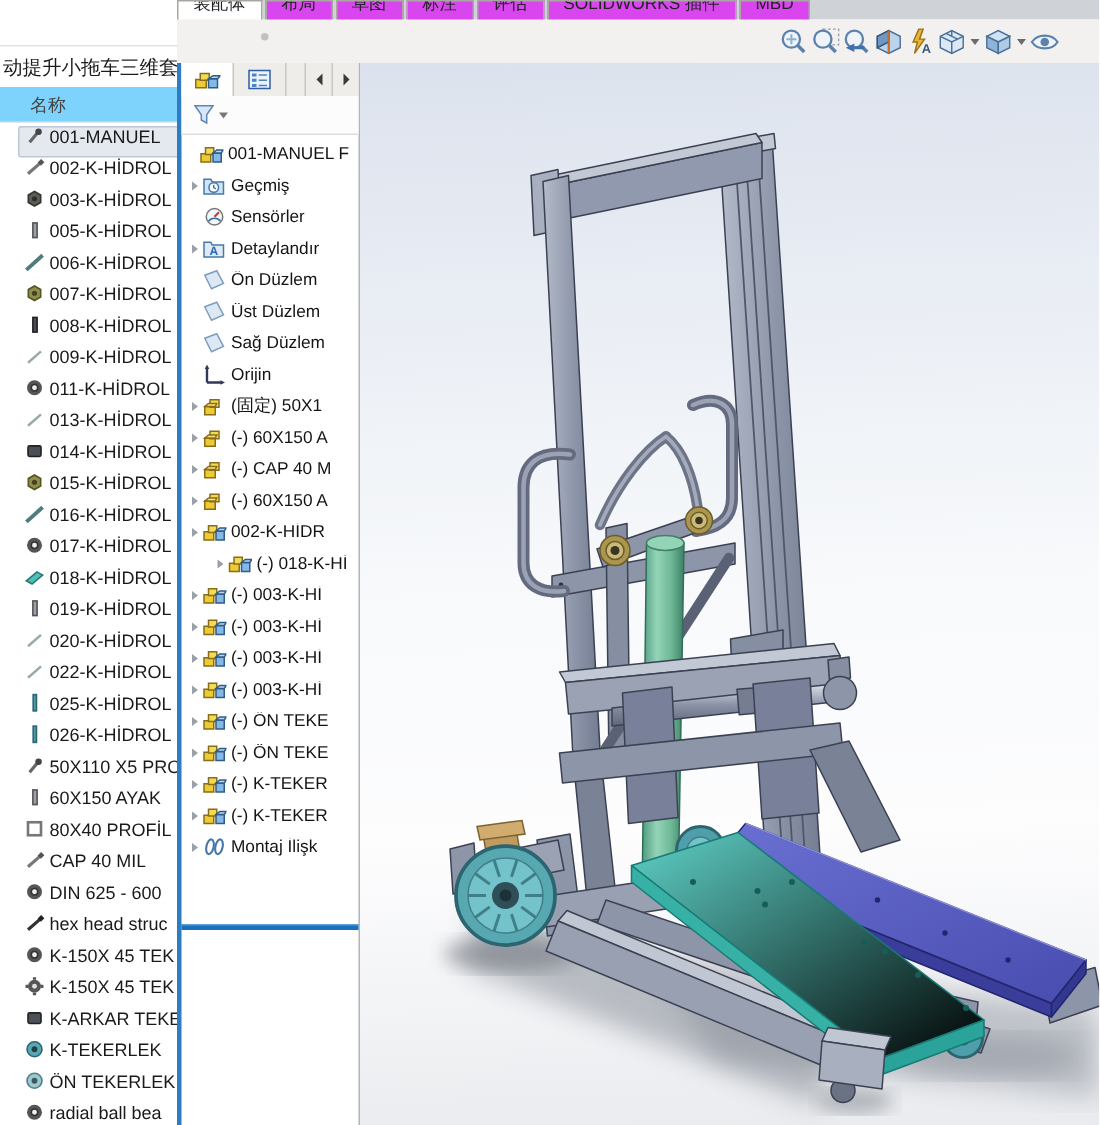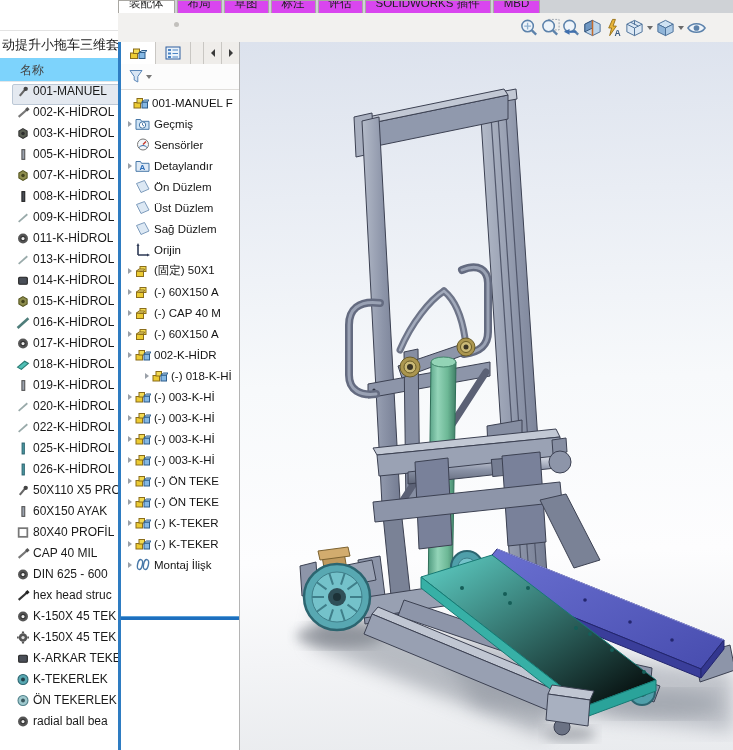--- a/index.html
+++ b/index.html
@@ -86,20 +86,26 @@
         <span class="fl">003-K-HİDROL</span>
       </div>
       <div class="f-row">
         <span class="fi"><svg width="14" height="13" viewBox="0 0 12 12">
             <rect x="5" y="1.5" width="2.6" height="9" fill="#9aa2ae" stroke="#555"></rect>
           </svg></span>
         <span class="fl">005-K-HİDROL</span>
       </div>
       <div class="f-row">
         <span class="fi"><svg width="14" height="13" viewBox="0 0 12 12">
+            <path d="M1,11 L11,2" stroke="#4e7d7a" stroke-width="2.4"></path>
+          </svg></span>
+        <span class="fl">006-K-HİDROL</span>
+      </div>
+      <div class="f-row">
+        <span class="fi"><svg width="14" height="13" viewBox="0 0 12 12">
             <polygon points="6,1.5 9.8,3.7 9.8,8.3 6,10.5 2.2,8.3 2.2,3.7" fill="#8e8e4e" stroke="#55551f"></polygon>
             <circle cx="6" cy="6" r="1.6" fill="#44441c"></circle>
           </svg></span>
         <span class="fl">007-K-HİDROL</span>
       </div>
       <div class="f-row">
         <span class="fi"><svg width="14" height="13" viewBox="0 0 12 12">
             <rect x="5" y="1.5" width="2.6" height="9" fill="#4a4f58" stroke="#222"></rect>
           </svg></span>
         <span class="fl">008-K-HİDROL</span>

